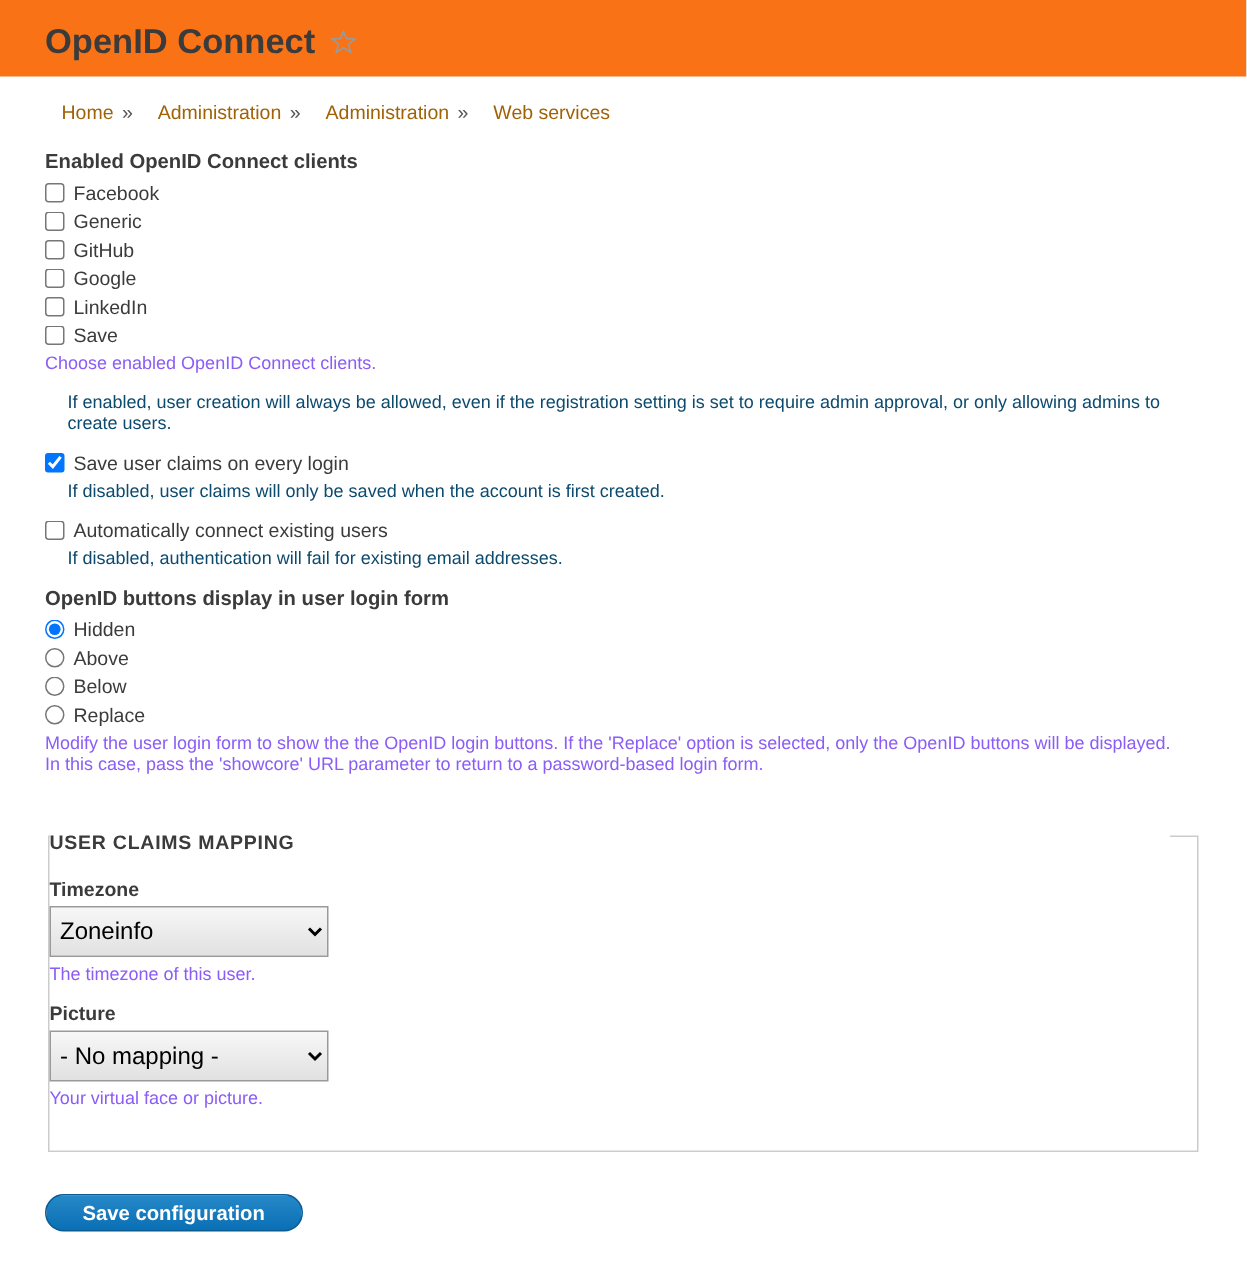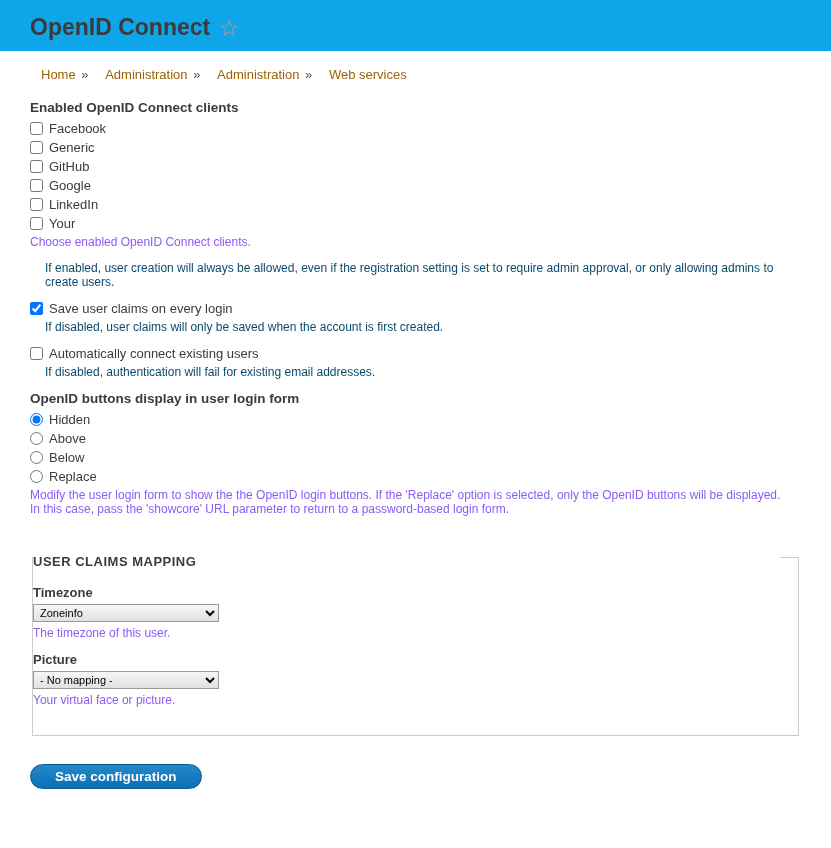--- a/index.html
+++ b/index.html
@@ -5,21 +5,21 @@
   html, body {
     margin: 0;
     padding: 0;
     font-family: "Lucida Grande", "Lucida Sans Unicode", Verdana, sans-serif;
     font-size: 13px;
     color: #3b3b3b;
     background: #fff;
     width: 831px;
   }
   .title-bar {
-    background: #0ea5e9;
+    background: #f97316;
     padding: 14px 30px 10px 30px;
   }
   .title-bar h1 {
     margin: 0;
     font-size: 23px;
     font-weight: 700;
     display: inline-block;
     vertical-align: middle;
   }
   .star-icon {
@@ -78,25 +78,25 @@
     font-size: 13px;
     font-weight: 700;
     letter-spacing: 0.5px;
     padding: 14px 0 6px 0;
     display: block;
   }
   .field-block { margin-top: 10px; }
   .field-label { font-weight: 700; margin-bottom: 4px; font-size: 13px; }
   select.mapping {
     width: 186px;
-    font-size: 11px;
+    font-size: 16px;
     padding: 1px 2px;
     border: 1px solid #999;
     background: linear-gradient(#f7f7f7,#e1e1e1);
-    height: 18px;
+    height: 34px;
   }
   .submit-row { margin-top: 28px; }
   button.primary {
     background: #0071b8;
     background: linear-gradient(#2588c8,#0a6fb4);
     color: #fff;
     border: 1px solid #0a5c92;
     border-radius: 16px;
     padding: 4px 24px;
     font-weight: 700;
@@ -144,21 +144,21 @@
   <div class="checkbox-row">
       <input type="checkbox" style="">
       <span>Google</span>
     </div>
   <div class="checkbox-row">
       <input type="checkbox" style="">
       <span>LinkedIn</span>
     </div>
   <div class="checkbox-row">
       <input type="checkbox" style="">
-      <span>Your</span>
+      <span>Save</span>
     </div>
   <div class="description">Choose enabled OpenID Connect clients.</div>
 
   <div class="sub-description">If enabled, user creation will always be allowed, even if the registration setting is set to require admin approval, or only allowing admins to create users.</div>
 
   <div class="checkbox-row">
       <input type="checkbox" checked="" style="">
       <span>Save user claims on every login</span>
     </div>
   <div class="sub-description">If disabled, user claims will only be saved when the account is first created.</div>

